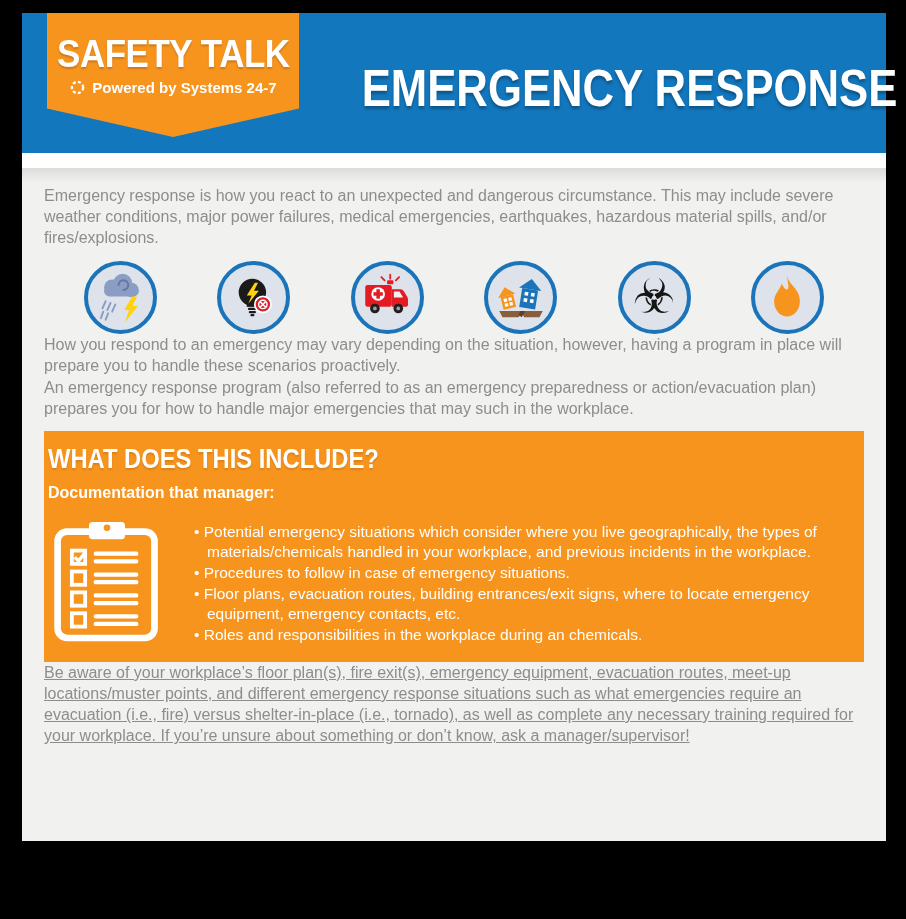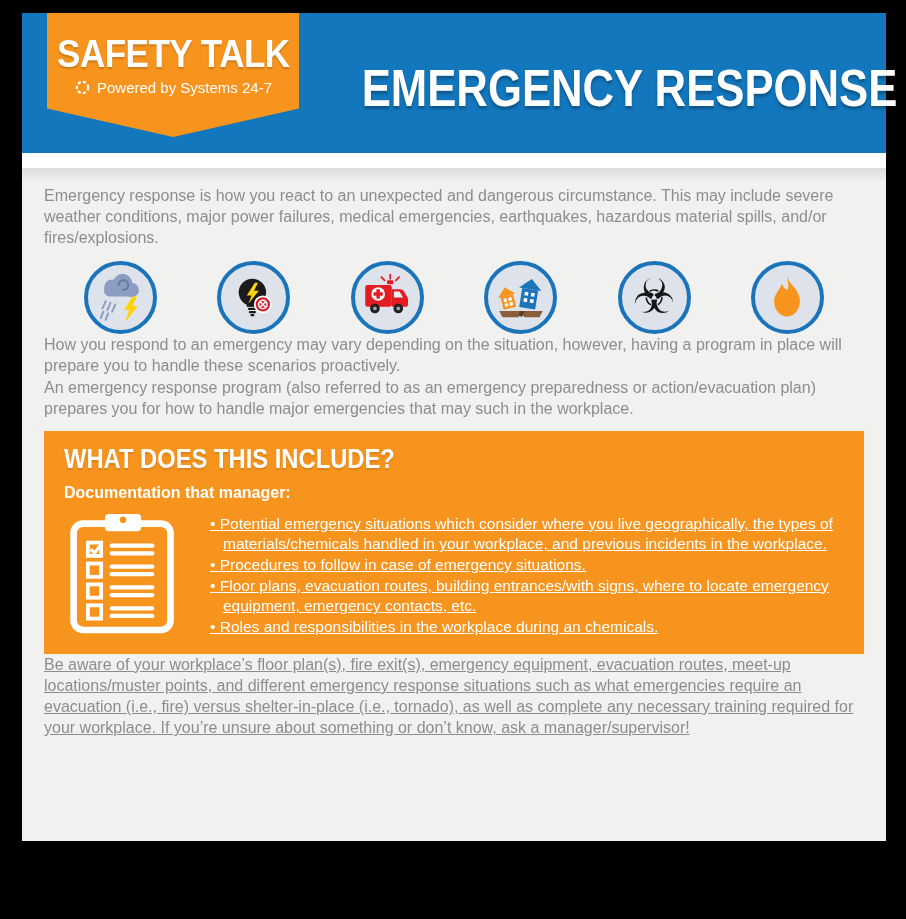--- a/index.html
+++ b/index.html
@@ -19,21 +19,21 @@
     clip-path:polygon(0 0,100% 0,100% 77%,50% 100%,0 77%);
     text-align:center;color:#fff;
   }
   .badge-title{
     margin-top:20px;font-size:38px;font-weight:bold;letter-spacing:-.5px;
     transform:scaleX(.92);transform-origin:center;
     text-shadow:0 2px 2px rgba(0,0,0,.18);white-space:nowrap;
   }
   .powered-row{
     display:flex;align-items:center;justify-content:center;gap:6px;
-    margin-top:3px;font-size:15px;font-weight:400;white-space:nowrap;
+    margin-top:3px;font-size:15px;font-weight:700;white-space:nowrap;
   }
   .page-title{
     position:absolute;left:295px;right:10px;top:45px;text-align:center;
     color:#fff;font-size:52px;font-weight:bold;white-space:nowrap;
     transform:scaleX(.84);transform-origin:center;
     text-shadow:0 3px 3px rgba(0,0,0,.28);letter-spacing:0;
   }
   .white-strip{height:15px;background:#fff;}
   
   .content{
@@ -53,29 +53,29 @@
     border:4px solid #1b74ba;box-sizing:border-box;
     display:flex;align-items:center;justify-content:center;
   }
   .bio-glyph{
     font-family:"DejaVu Sans",sans-serif;font-size:48px;line-height:1;
     color:#161616;margin-top:-4px;
   }
   
   .include-box{
     margin-top:12px;background:#f7941e;color:#fff;
-    padding:13px 20px 16px;box-sizing:border-box;
+    padding:13px 4px 16px;box-sizing:border-box;
   }
   .include-title{
     font-size:27px;font-weight:bold;margin:0;white-space:nowrap;
     transform:scaleX(.88);transform-origin:left;
     text-shadow:0 2px 2px rgba(0,0,0,.12);
   }
   .include-sub{font-size:16px;font-weight:bold;margin-top:9px;}
-  .include-row{display:flex;gap:26px;margin-top:10px;align-items:flex-start;text-decoration:underline;}
+  .include-row{display:flex;gap:26px;margin-top:18px;align-items:flex-start;}
   .clipboard-wrap{flex:none;width:118px;padding-left:2px;}
   ul.include-list{
     list-style:none;margin:2px 0 0;padding:0;flex:1;
     font-size:15.5px;line-height:1.33;
   }
   ul.include-list li{padding-left:13px;text-indent:-13px;margin:0;}
   ul.include-list li::before{content:"\2022\00a0";}
   .box-footer{font-size:15.5px;line-height:1.35;margin-top:11px;}
   .outro{margin-top:14px;text-decoration:underline;}
 </style>
@@ -221,21 +221,21 @@
               <rect x="46" y="77" width="47" height="4.5" rx="2"></rect>
                 <rect x="46" y="85" width="47" height="4.5" rx="2"></rect>
               <rect x="46" y="99" width="47" height="4.5" rx="2"></rect>
                 <rect x="46" y="107" width="47" height="4.5" rx="2"></rect>
             </g>
           </svg>
         </div>
         <ul class="include-list">
           <li>Potential emergency situations which consider where you live geographically, the types of materials/chemicals handled in your workplace, and previous incidents in the workplace.</li>
           <li>Procedures to follow in case of emergency situations.</li>
-          <li>Floor plans, evacuation routes, building entrances/with signs, where to locate emergency equipment, emergency contacts, etc.</li>
+          <li>Floor plans, evacuation routes, building entrances/exit signs, where to locate emergency equipment, emergency contacts, etc.</li>
           <li>Roles and responsibilities in the workplace during an chemicals.</li>
         </ul>
       </div>
 
     </div>
 
     <p class="body outro">Be aware of your workplace’s floor plan(s), fire exit(s), emergency equipment, evacuation routes, meet-up locations/muster points, and different emergency response situations such as what emergencies require an evacuation (i.e., fire) versus shelter-in-place (i.e., tornado), as well as complete any necessary training required for your workplace. If you’re unsure about something or don’t know, ask a manager/supervisor!</p>
   </div>
 </div>
 

